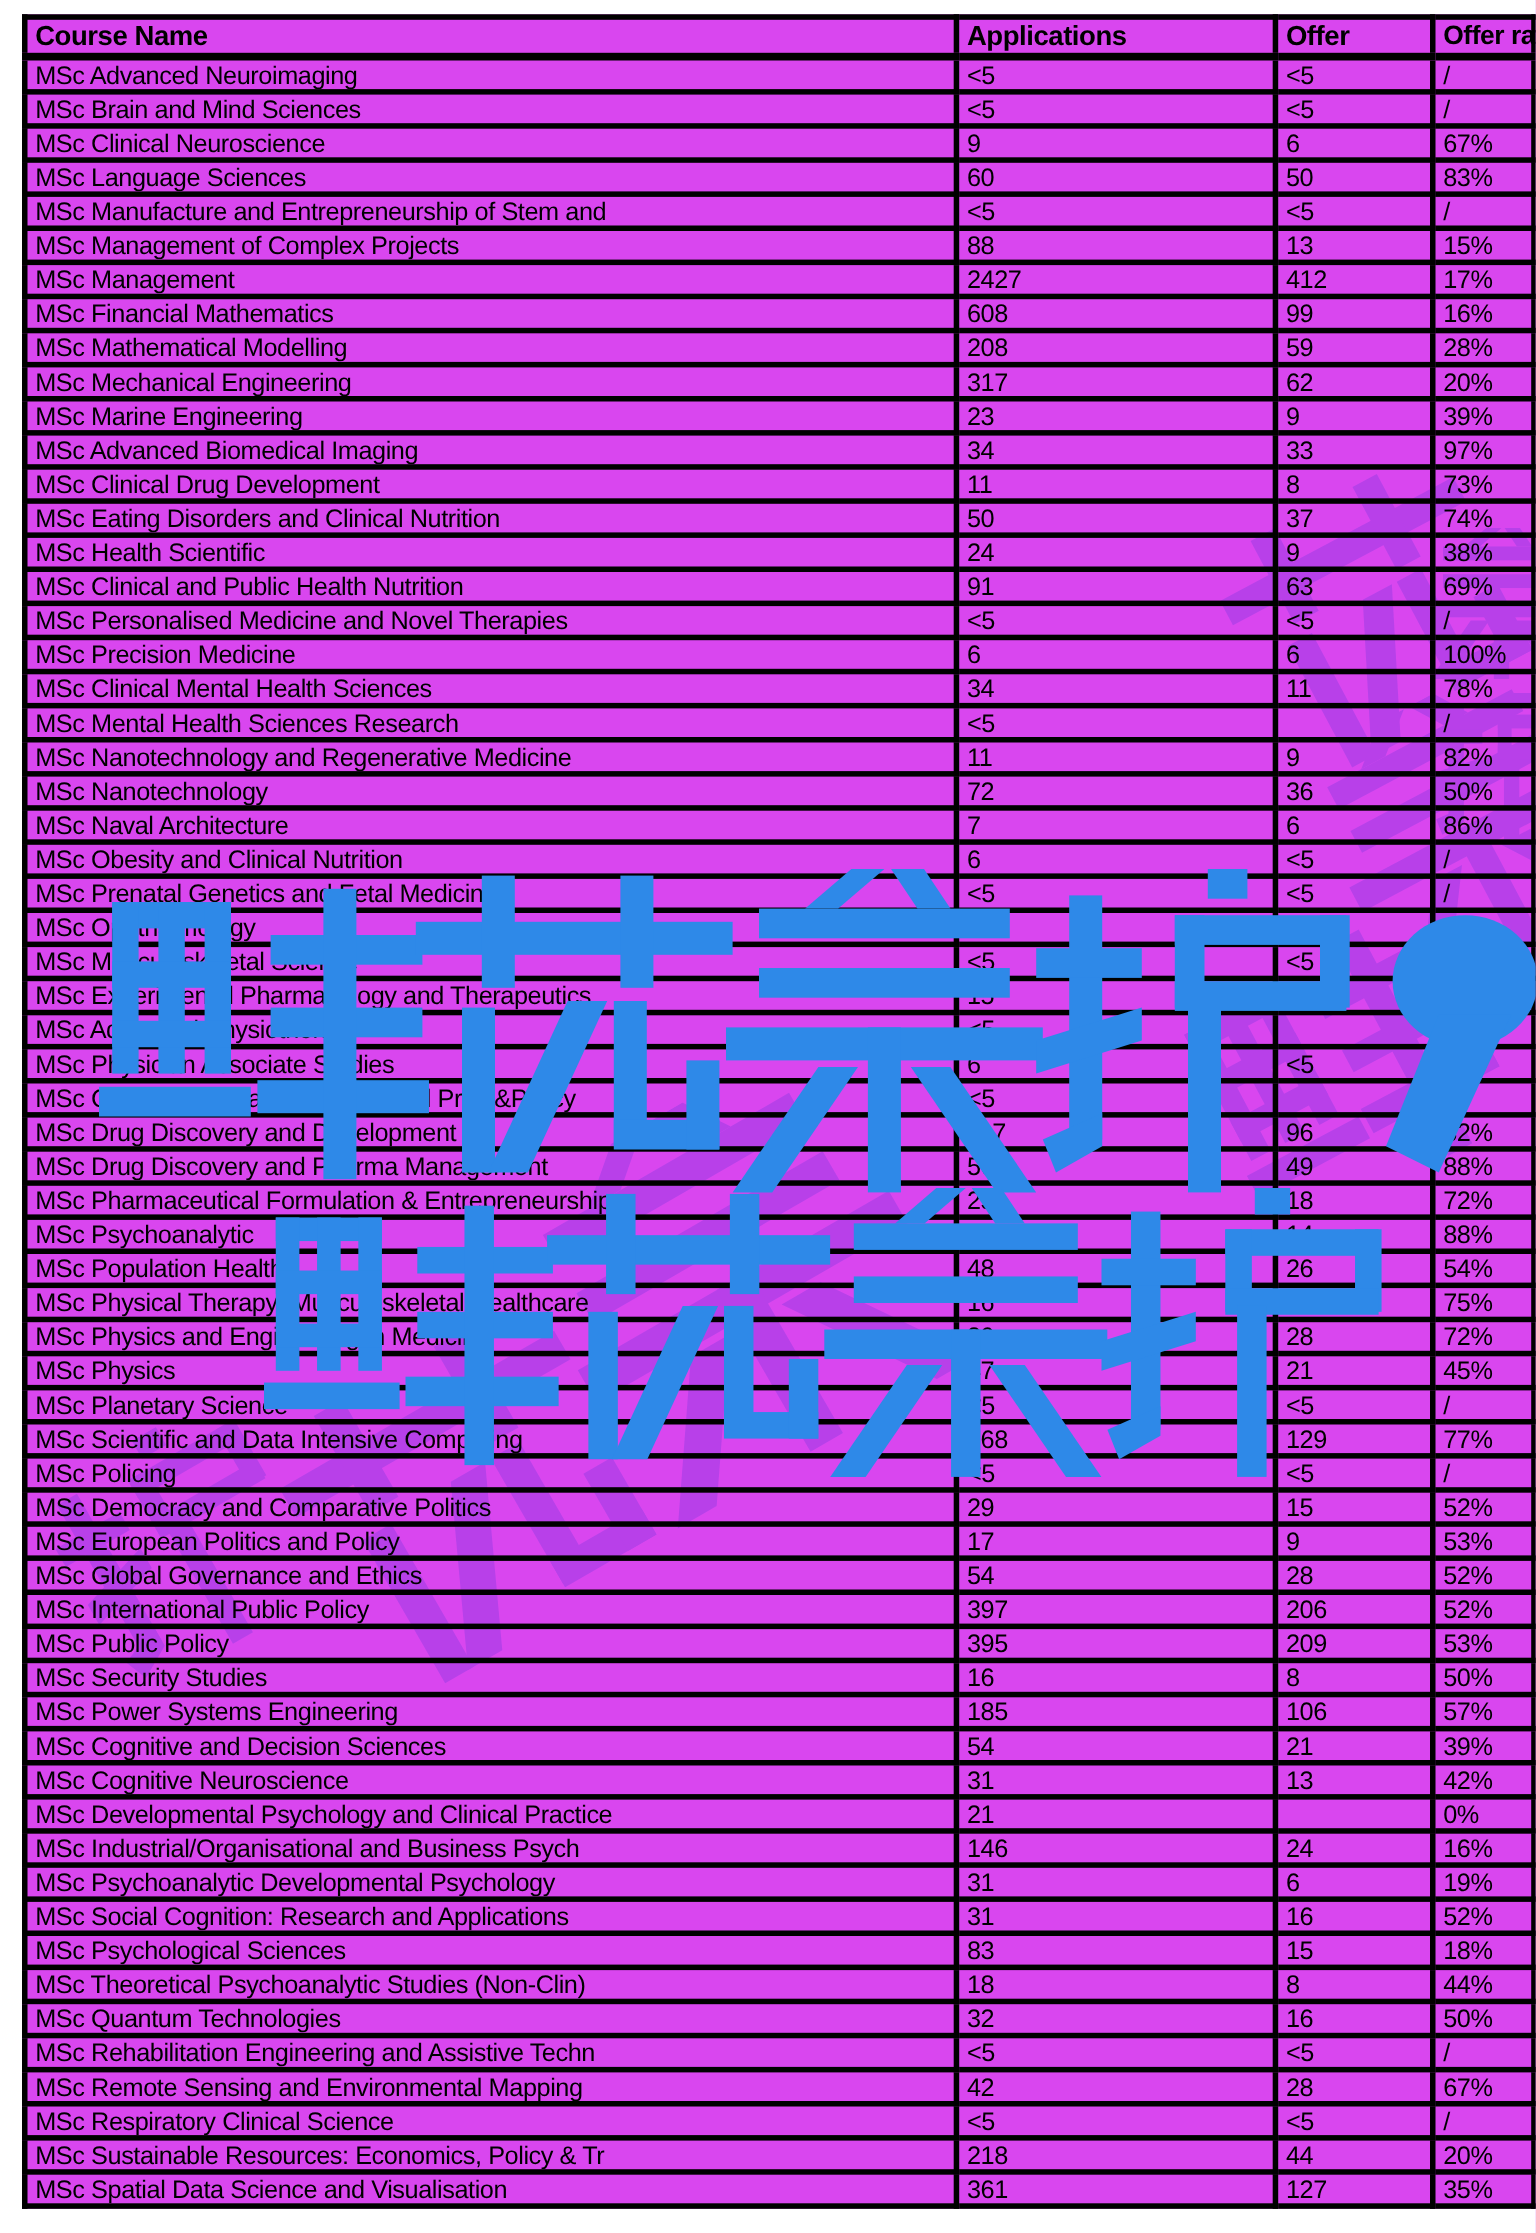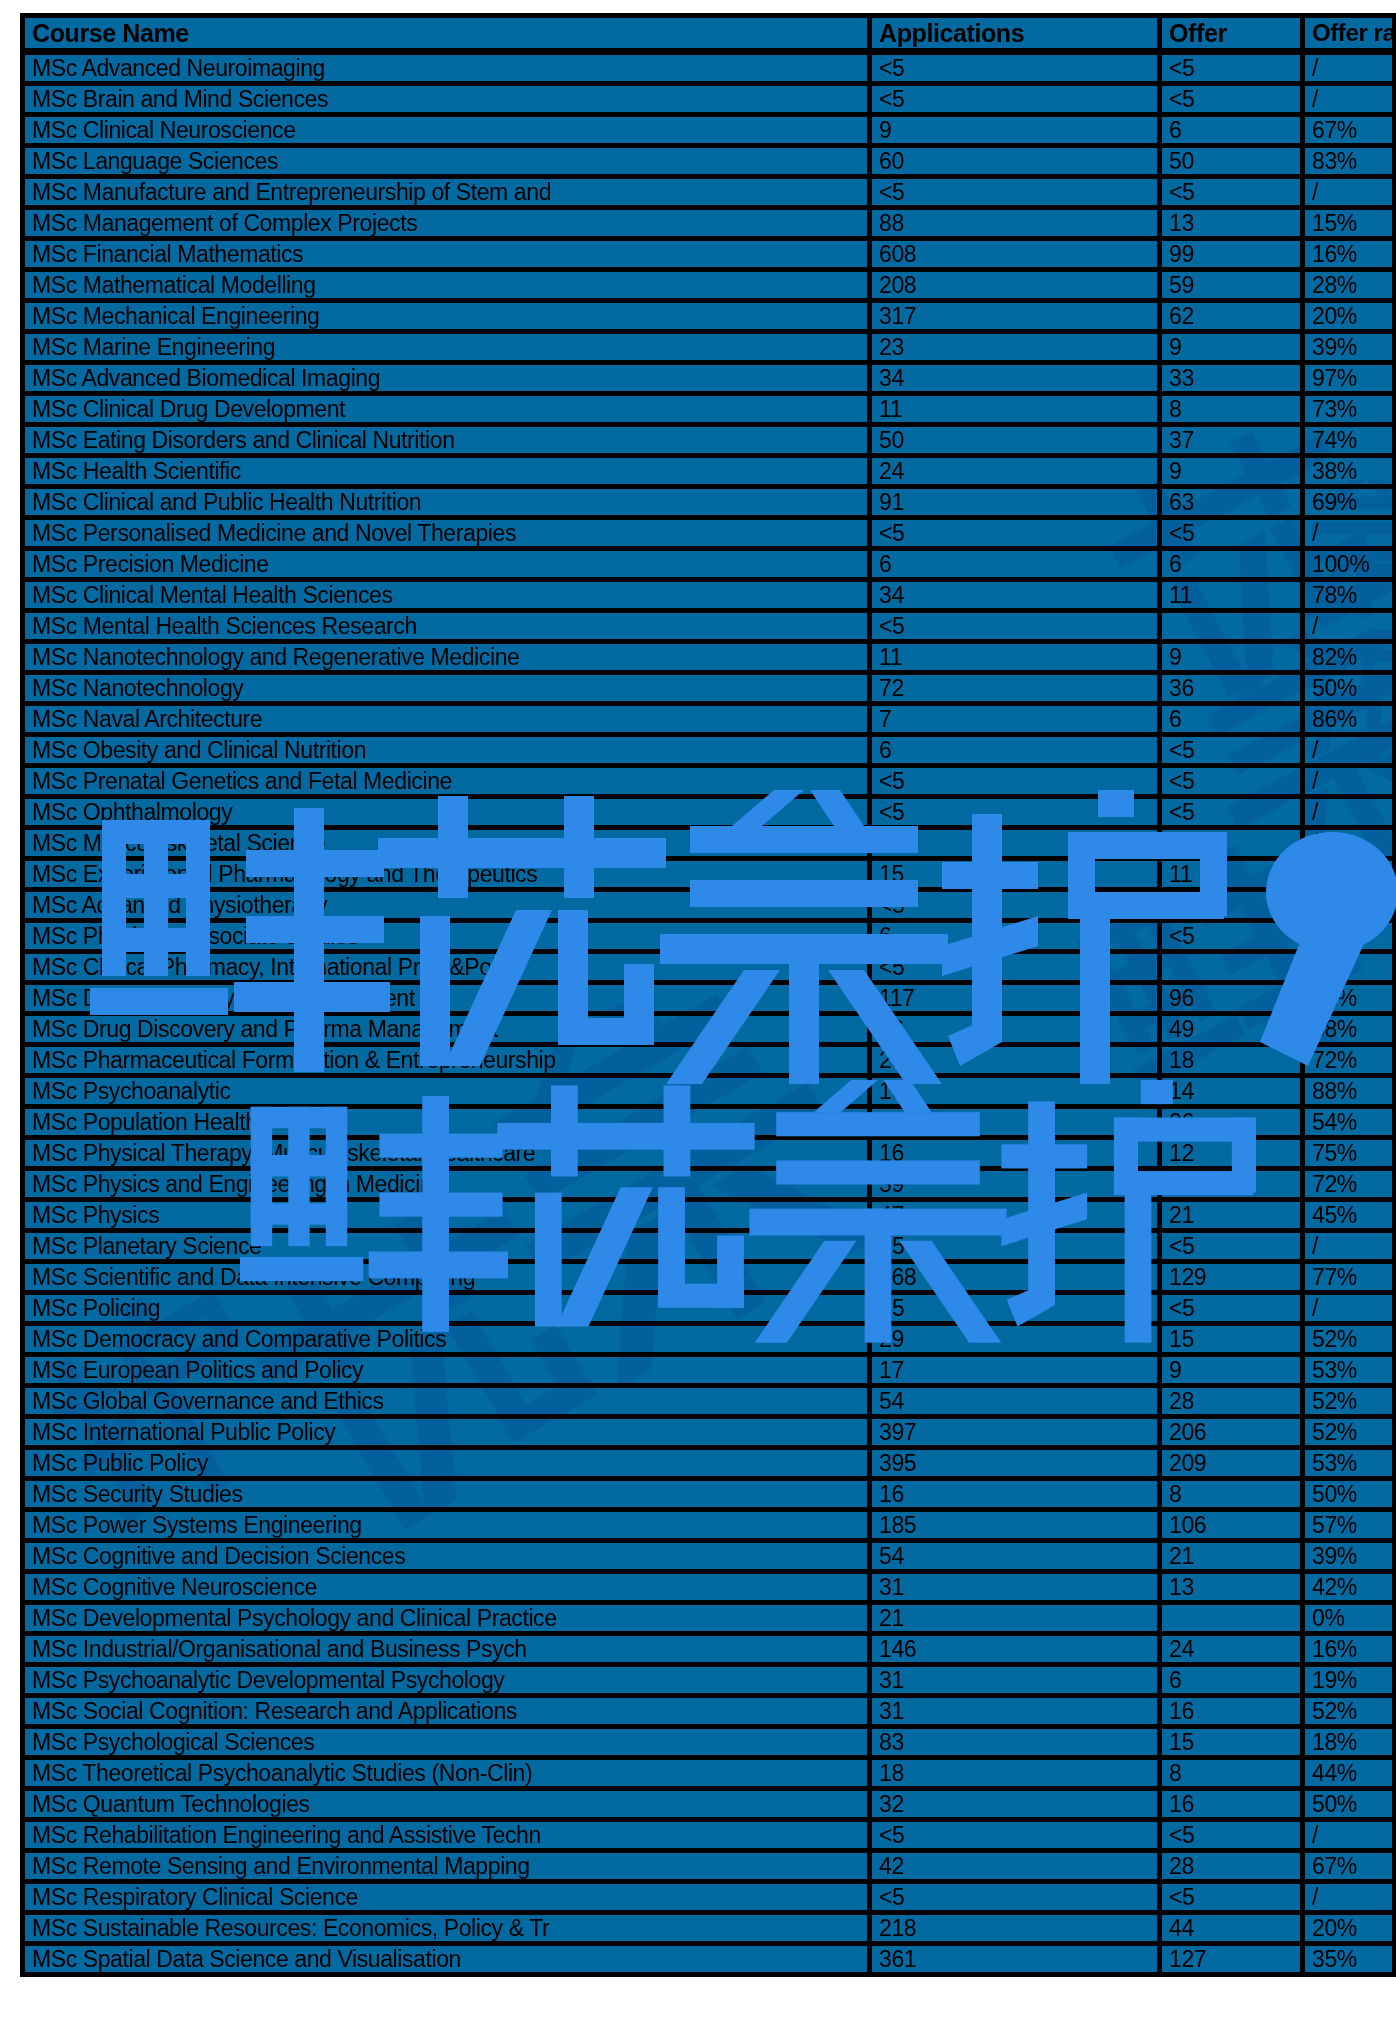--- a/index.html
+++ b/index.html
@@ -8,21 +8,21 @@
     width:1396px;height:2030px;
     overflow:hidden;
     background:#ffffff;
     font-family:"Liberation Sans", sans-serif;
   }
   table{
     position:absolute;left:20px;top:13px;
     width:1372px;
     border-collapse:collapse;
     table-layout:fixed;
-    background:#0369a1;
+    background:#d946ef;
     z-index:1;
   }
   th,td{
     border:5px solid #000;
     height:26px;
     padding:0 2px 0 7px;
     font-size:23px;
     line-height:26px;
     letter-spacing:-0.4px;
     color:#000;
@@ -145,20 +145,26 @@
         <td>&lt;5</td>
         <td>/</td>
       </tr>
       <tr>
         <td>MSc Management of Complex Projects</td>
         <td>88</td>
         <td>13</td>
         <td>15%</td>
       </tr>
       <tr>
+        <td>MSc Management</td>
+        <td>2427</td>
+        <td>412</td>
+        <td>17%</td>
+      </tr>
+      <tr>
         <td>MSc Financial Mathematics</td>
         <td>608</td>
         <td>99</td>
         <td>16%</td>
       </tr>
       <tr>
         <td>MSc Mathematical Modelling</td>
         <td>208</td>
         <td>59</td>
         <td>28%</td>

